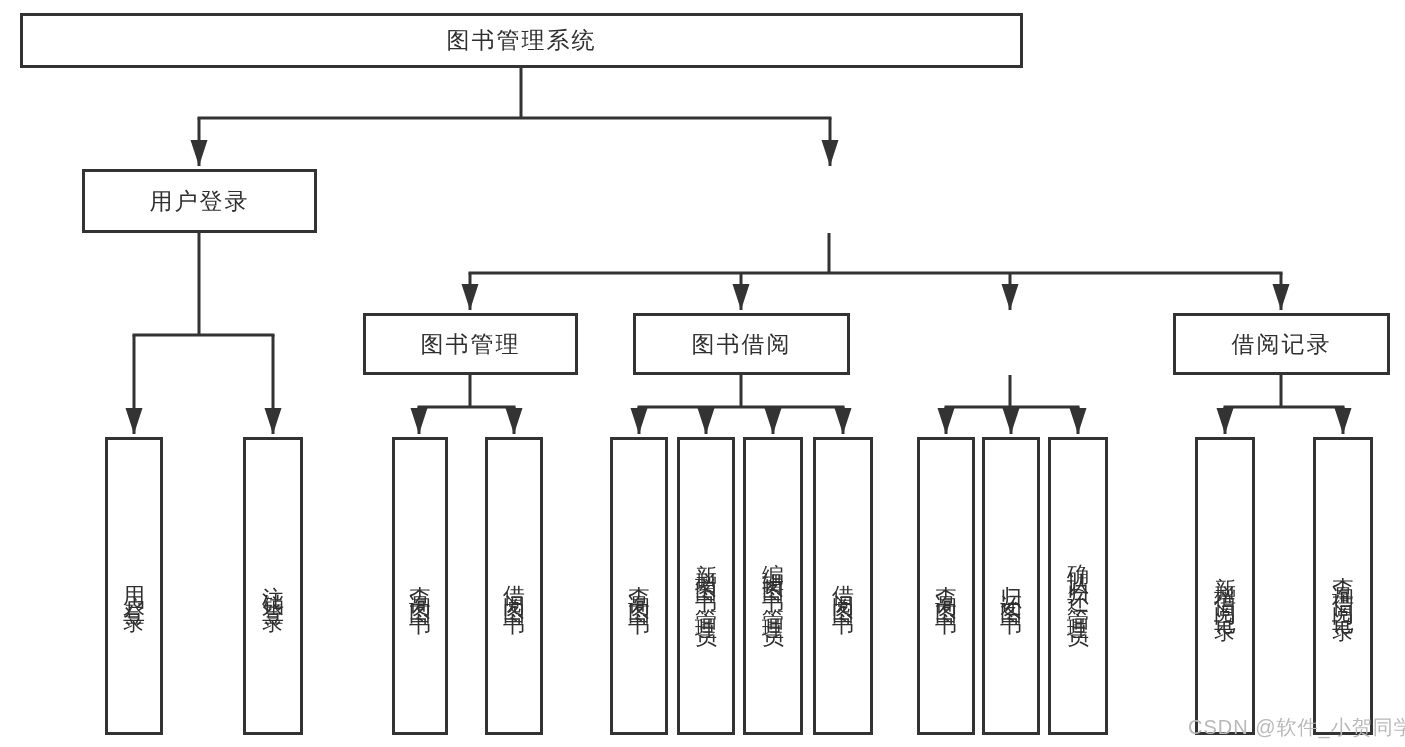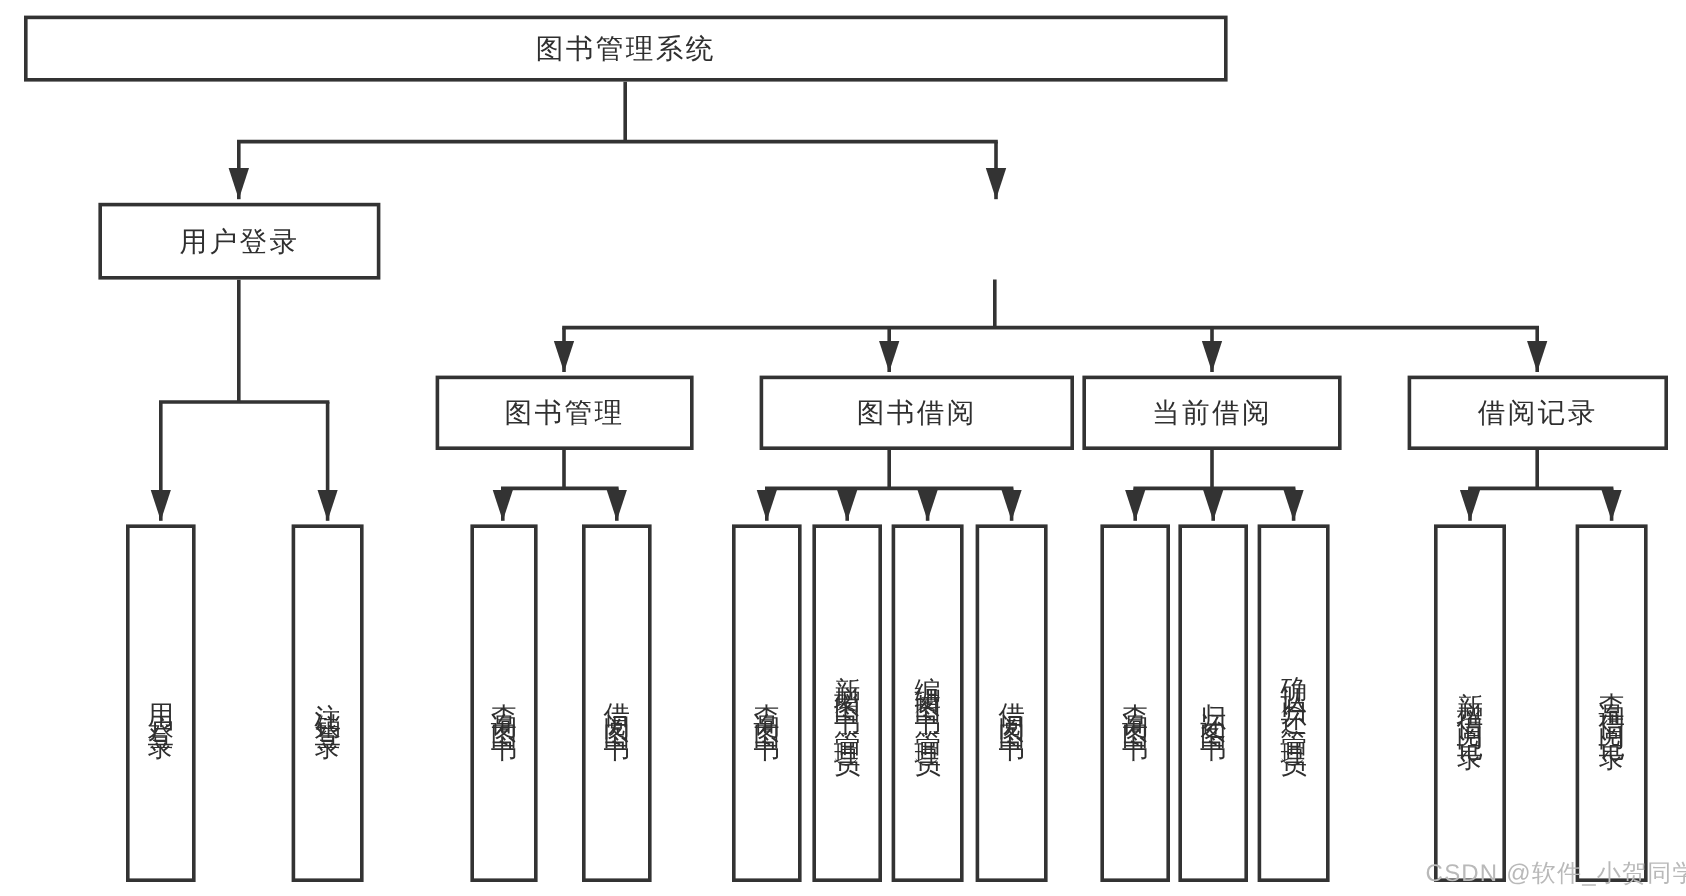--- a/index.html
+++ b/index.html
@@ -46,21 +46,21 @@
     line-height: 1;
     white-space: nowrap;
   }
   
   .n-root  { left: 20px;  top: 13px;  width: 1003px; height: 55px; }
   
   .n-l2a   { left: 82px;  top: 169px; width: 235px; height: 64px; }
   .n-l2b   { left: 712px; top: 169px; width: 235px; height: 64px; }
   
   .n-l3a   { left: 363px;  top: 313px; width: 215px; height: 62px; }
-  .n-l3b   { left: 633px;  top: 313px; width: 262px; height: 62px; }
+  .n-l3b   { left: 633px;  top: 313px; width: 217px; height: 62px; }
   .n-l3c   { left: 902px;  top: 313px; width: 216px; height: 62px; }
   .n-l3d   { left: 1173px; top: 313px; width: 217px; height: 62px; }
   
   .leaf    { top: 437px; height: 298px; }
   .n-ul1   { left: 105px;  width: 58px; }
   .n-ul2   { left: 243px;  width: 60px; }
   .n-nb1   { left: 392px;  width: 56px; }
   .n-nb2   { left: 485px;  width: 58px; }
   .n-bb1   { left: 610px;  width: 58px; }
   .n-bb2   { left: 677px;  width: 58px; }
@@ -151,23 +151,20 @@
   <div class="node n-l2a">
     <span class="hlabel">用户登录</span>
   </div>
 
   <div class="node n-l3a">
     <span class="hlabel">图书管理</span>
   </div>
   <div class="node n-l3b">
     <span class="hlabel">图书借阅</span>
   </div>
-  <div class="node n-l3c">
-    <span class="hlabel">当前借阅</span>
-  </div>
   <div class="node n-l3d">
     <span class="hlabel">借阅记录</span>
   </div>
 
   <div class="node leaf n-ul1">
     <span class="vlabel">用户登录</span>
   </div>
   <div class="node leaf n-ul2">
     <span class="vlabel">注销登录</span>
   </div>

